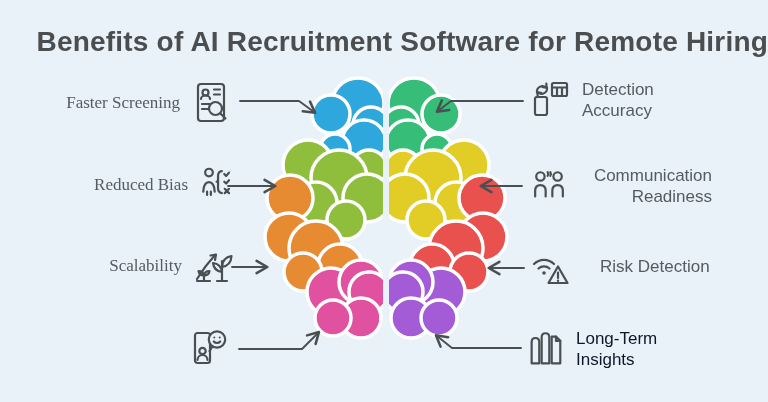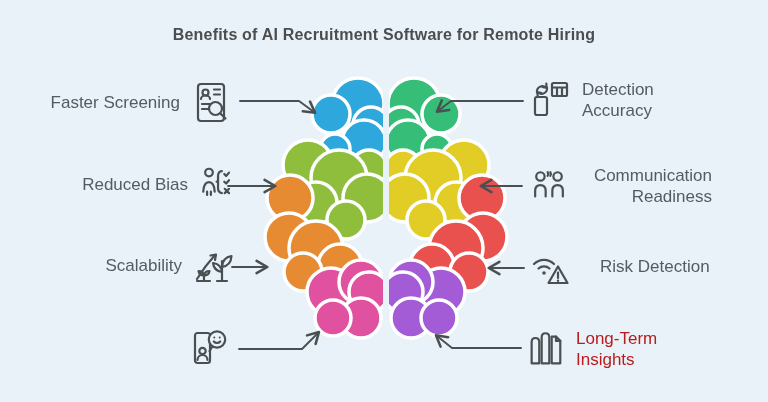--- a/index.html
+++ b/index.html
@@ -6,32 +6,32 @@
   html,body { width:768px; height:402px; }
   body {
     position:relative;
     font-family:"Liberation Sans", sans-serif;
     background:#e9f2f9;
     overflow:hidden;
     color:#4a4f52;
   }
   .title {
     position:absolute; top:26px; left:0; right:0;
-    text-align:center;
-    font-size:16px; font-weight:bold; letter-spacing:.2px;
+    text-align:right;
+    font-size:28px; font-weight:bold; letter-spacing:.2px;
     color:#4b4d4f;
   }
   .benefit {
     position:absolute; display:flex; align-items:center; gap:10px;
   }
   .benefit .label {
     font-size:17px; line-height:1.24; color:#555b61;
   }
   .benefit.left-side { justify-content:flex-end; }
-  .benefit.left-side .label { text-align:right; }
+  .benefit.left-side .label { text-align:right;font-family:Liberation Serif, serif; }
   .bicon { flex:0 0 auto; color:#4a4f52; }
   .bicon * { vector-effect:non-scaling-stroke; }
   .nowrap { white-space:nowrap; }
   #brain-svg { position:absolute; left:261px; top:70px; }
   #arrows-svg { position:absolute; left:0; top:0; pointer-events:none; color:#4a4f52; }
 </style>
 </head>
 <body style="background: rgb(233, 242, 249);">
 
 <div class="title" style="color: rgb(75, 77, 79);">Benefits of AI Recruitment Software for Remote Hiring</div>
@@ -177,21 +177,21 @@
   <div class="label nowrap" style="color: rgb(85, 91, 97); margin-left: 16px;">Risk Detection</div>
 </div>
 
 <div class="benefit" style="left:524px; top:325px; height:48px;">
   <svg class="bicon" width="42" height="42" viewBox="0 0 44 44" fill="none" stroke="currentColor" stroke-width="2.2" stroke-linecap="round" stroke-linejoin="round">
     <path d="M8,37 V15 q0,-4.5 4,-4.5 q4,0 4,4.5 V37 Z"></path>
     <path d="M18.5,37 V10 q0,-4.5 4,-4.5 q4,0 4,4.5 V37 Z"></path>
     <path d="M29,37 V9 h4.5 l4.5,4.5 V37 Z"></path>
     <path d="M33.5,9 v4.5 h4.5"></path>
   </svg>
-  <div class="label" style="width: 96px; color: #b91c1c;">Long-Term Insights</div>
+  <div class="label" style="width: 96px; color: #0f172a;">Long-Term Insights</div>
 </div>
 
 <svg id="arrows-svg" width="768" height="402" viewBox="0 0 768 402">
   <defs>
     <marker id="ah" viewBox="0 0 12 12" refX="9" refY="6" markerWidth="8.5" markerHeight="8.5" orient="auto-start-reverse">
       <path d="M2,1.5 L10,6 L2,10.5" fill="none" stroke="#4a4f52" stroke-width="1.9" stroke-linecap="round" stroke-linejoin="round"></path>
     </marker>
   </defs>
   <g fill="none" stroke="currentColor" stroke-width="1.9" stroke-linecap="round" stroke-linejoin="round">
     <polyline points="240,101 299,101 314,112" marker-end="url(#ah)"></polyline>

